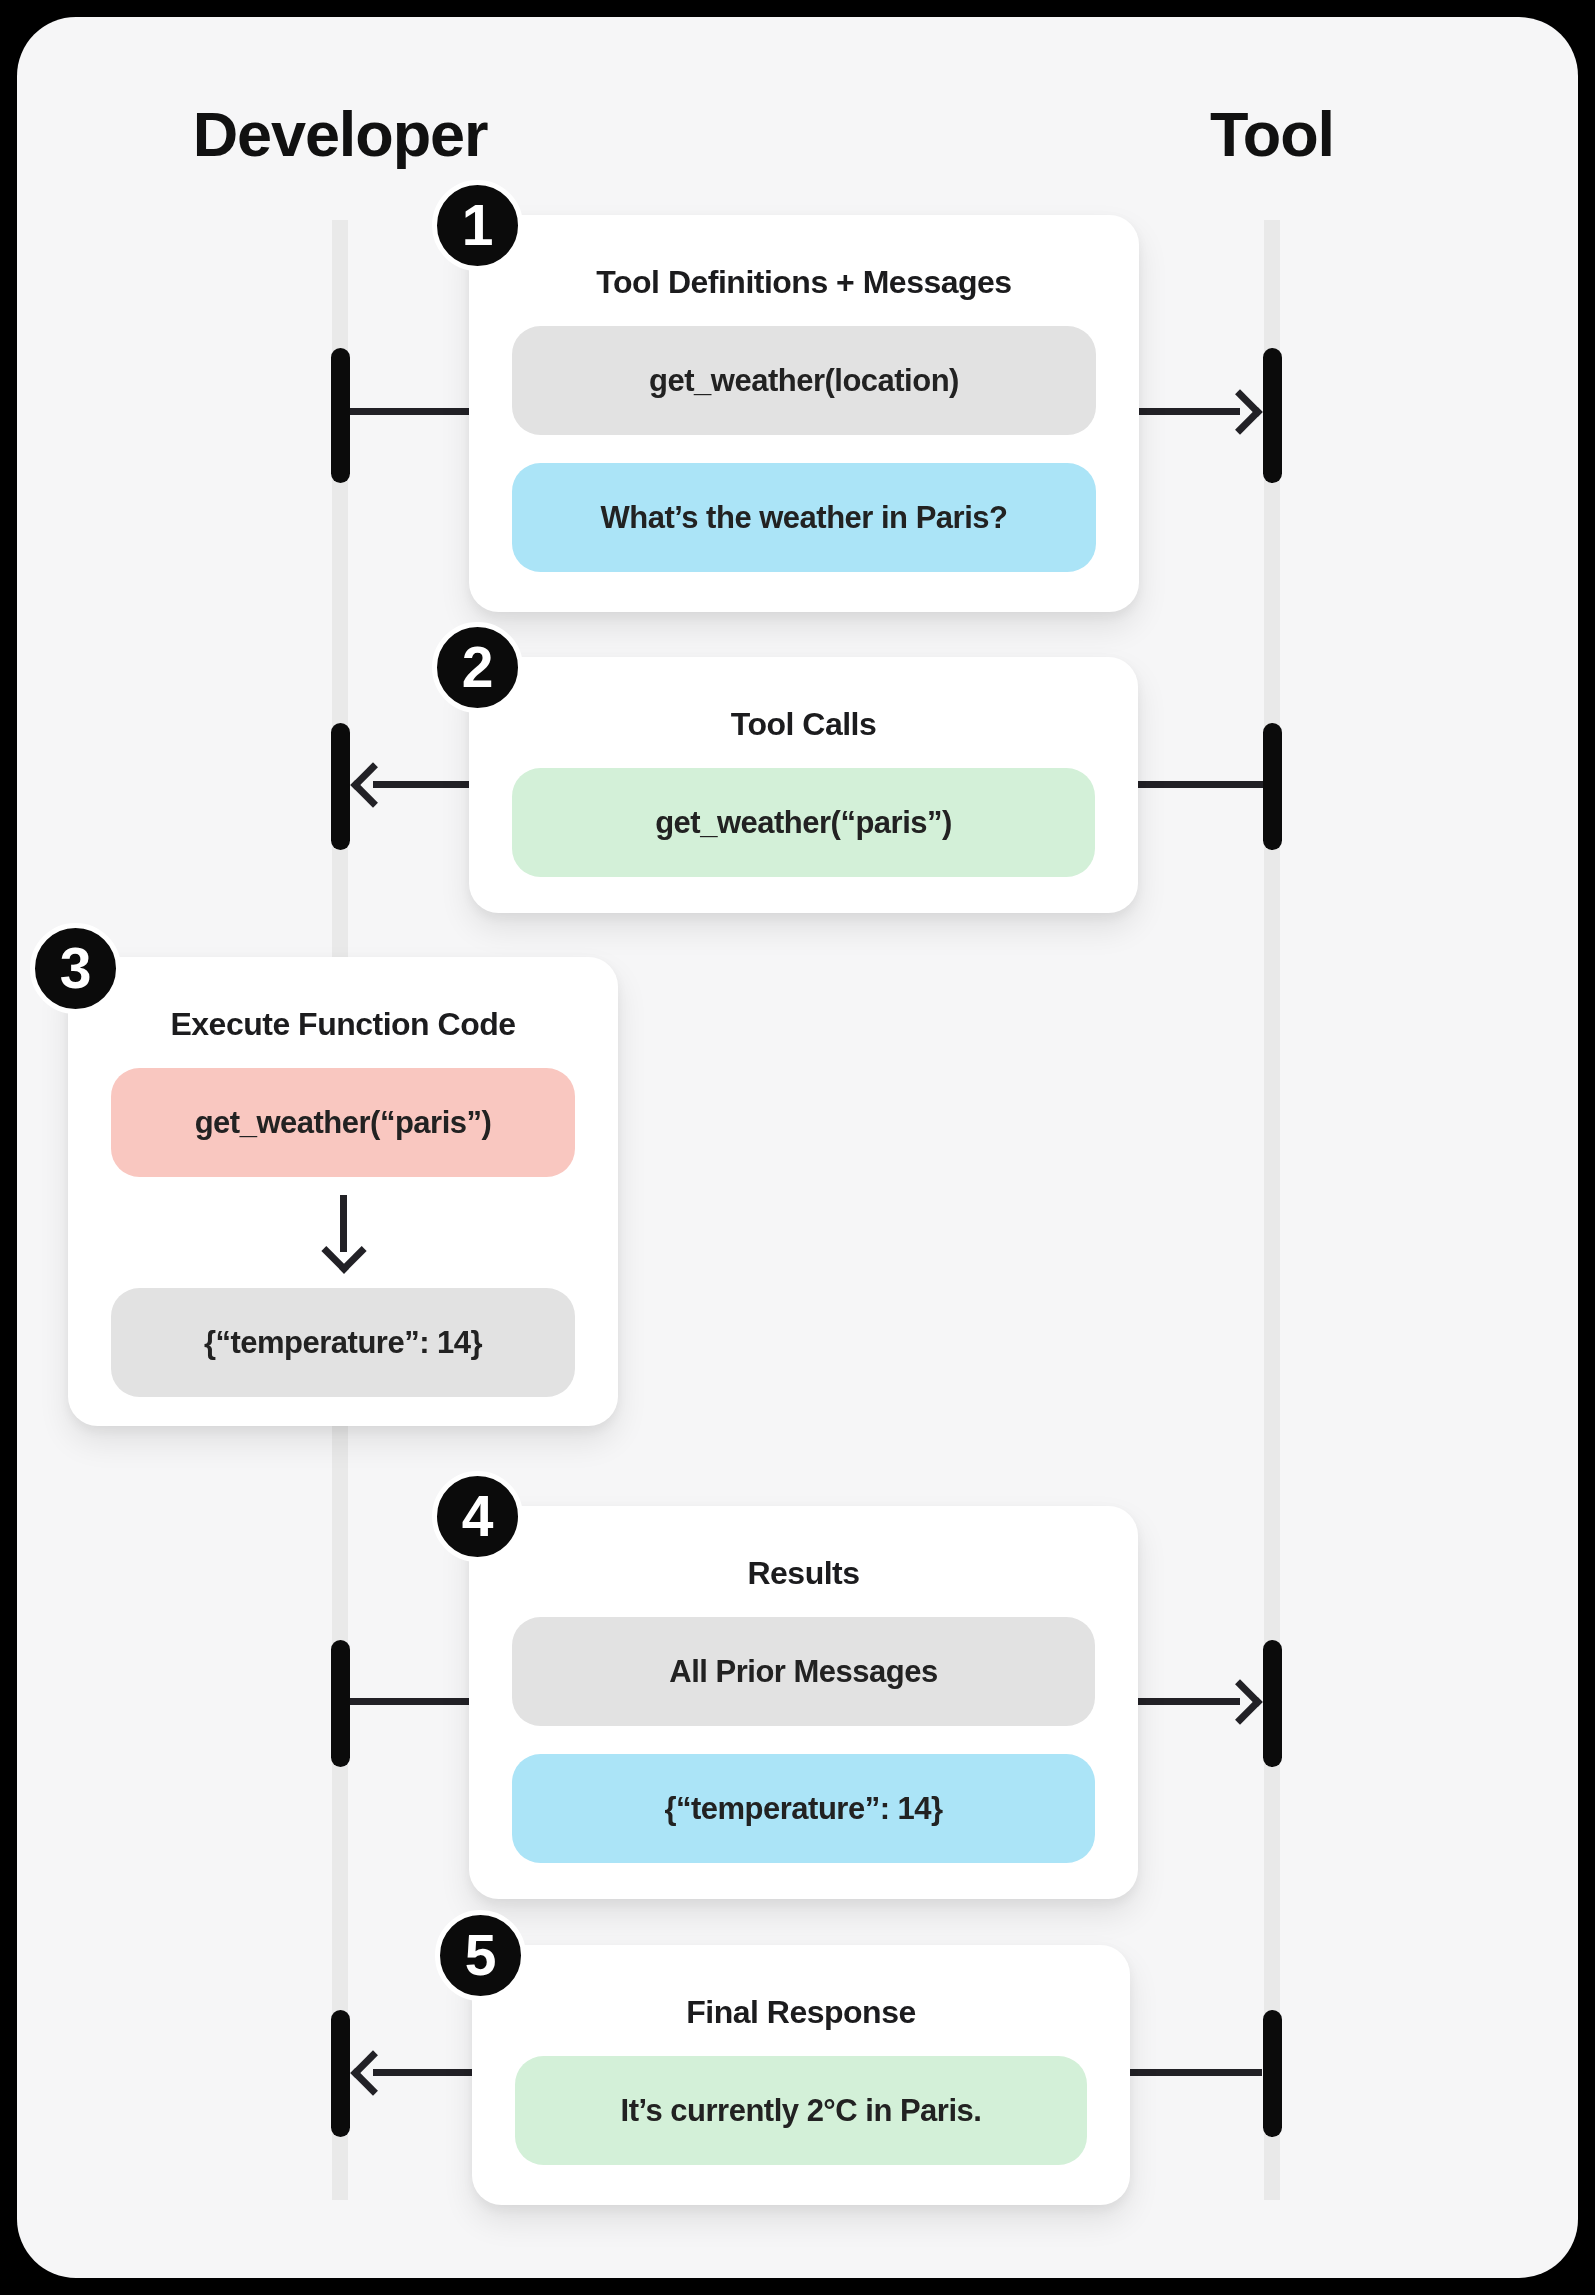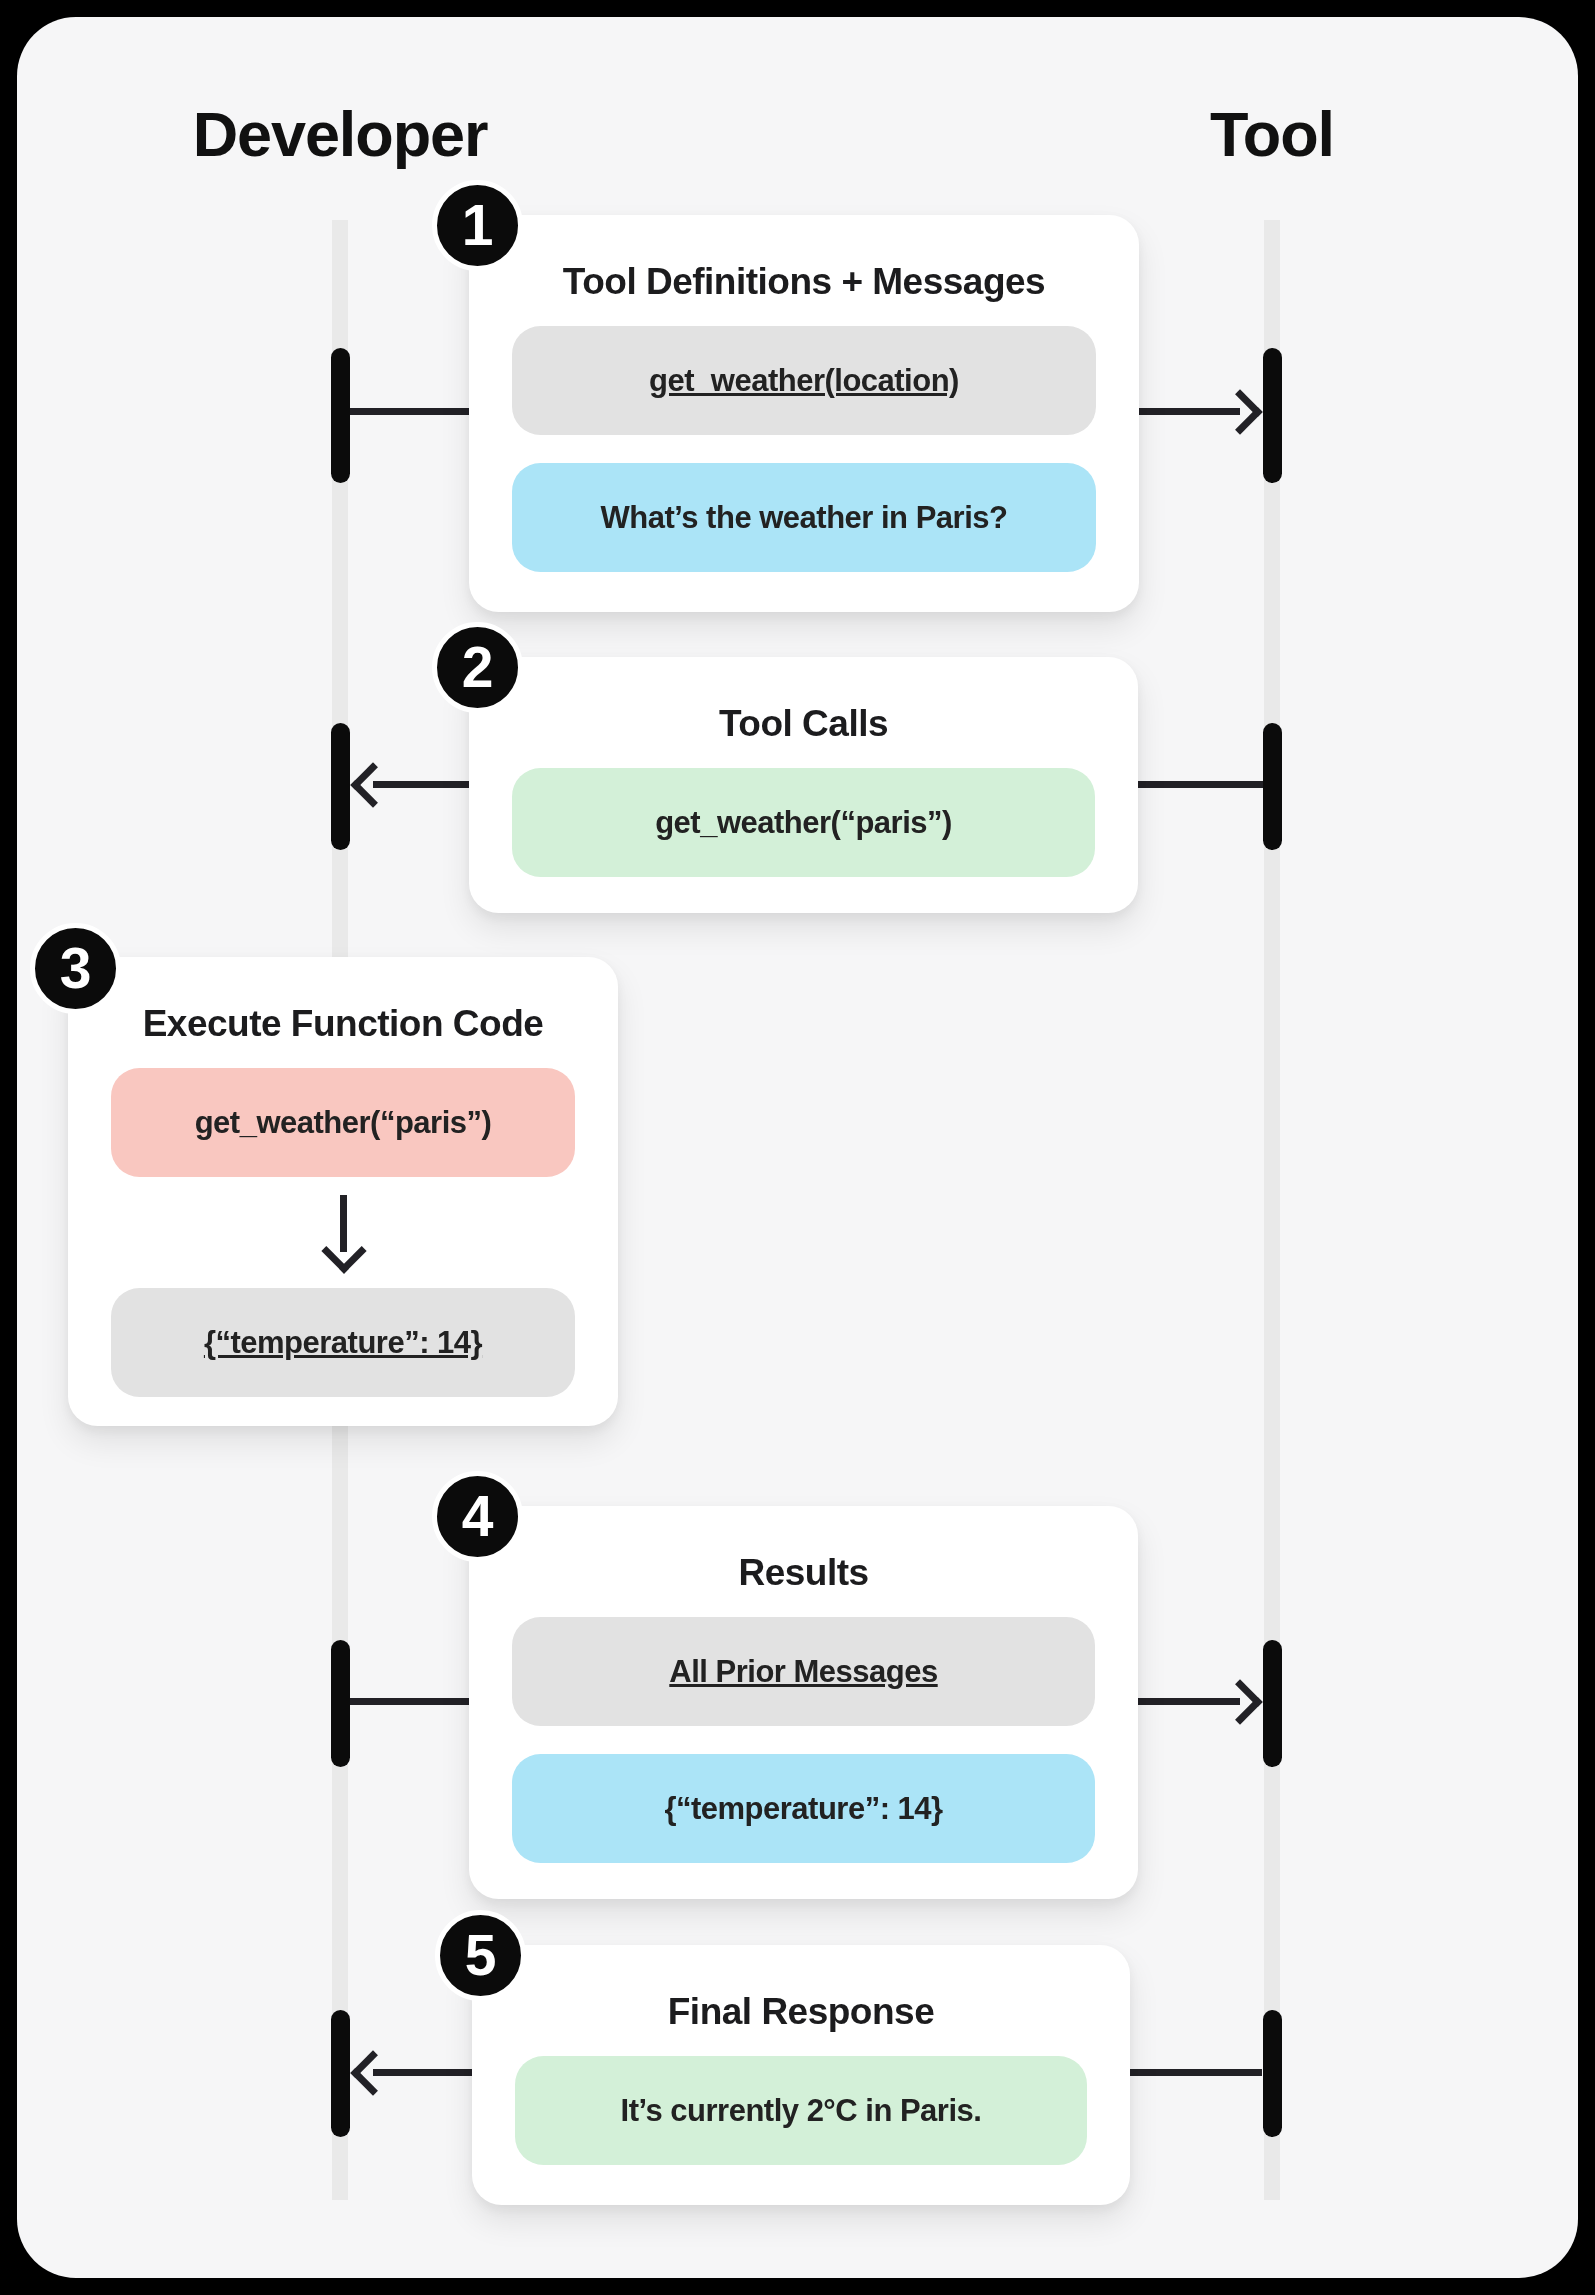--- a/index.html
+++ b/index.html
@@ -45,31 +45,31 @@
   .chev-right{border-top:7.4px solid var(--arrow);border-right:7.4px solid var(--arrow);transform:rotate(45deg);}
   .chev-left{border-top:7.4px solid var(--arrow);border-left:7.4px solid var(--arrow);transform:rotate(-45deg);}
   .chev-down{border-right:7.4px solid var(--arrow);border-bottom:7.4px solid var(--arrow);transform:rotate(45deg);}
   
   .card{
     position:absolute;background:#fff;border-radius:29.5px;
     box-shadow:0 16px 32px rgba(0,0,0,.09),0 4.2px 10.5px rgba(0,0,0,.05);
   }
   .card-title{
     position:absolute;top:49px;left:0;right:0;text-align:center;
-    font-size:37px;font-weight:700;color:var(--ink);letter-spacing:-0.5px;
+    font-size:32px;font-weight:700;color:var(--ink);letter-spacing:-0.5px;
     line-height:36px;white-space:nowrap;
   }
   .pill{
     position:absolute;left:43px;right:43px;height:109px;border-radius:28.5px;
     display:flex;align-items:center;justify-content:center;
     font-size:31px;font-weight:700;color:#222;letter-spacing:-0.5px;white-space:nowrap;
   }
   .pill.row1{top:111px;}
   .pill.row2{top:248px;}
-  .pill.gray{background:#e2e2e2;text-decoration:underline;}
+  .pill.gray{background:#e2e2e2;}
   .pill.blue{background:#abe4f7;}
   .pill.green{background:#d3f0d8;}
   .pill.red{background:#f9c7c0;}
   
   .badge{
     position:absolute;width:91px;height:91px;border-radius:50%;
     background:#0b0b0b;border:5.8px solid #fff;
     display:flex;align-items:center;justify-content:center;
     color:#fff;font-size:57px;font-weight:700;line-height:1;
     z-index:5;

